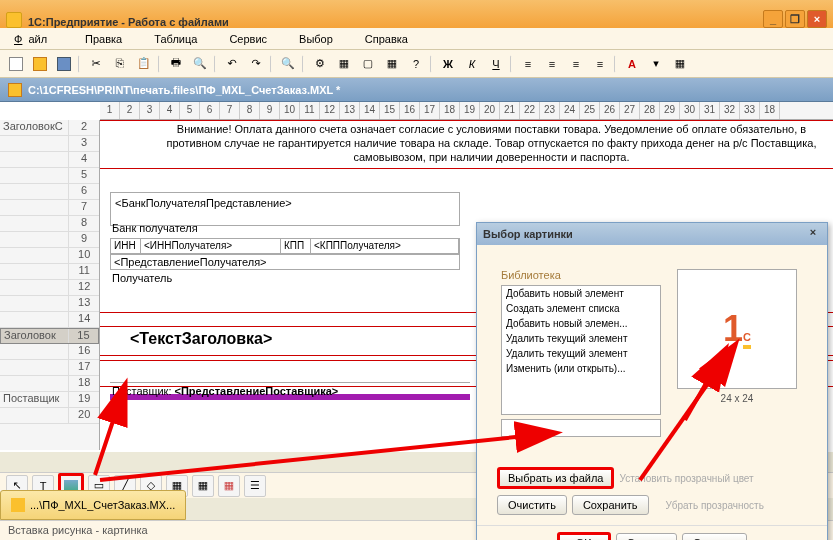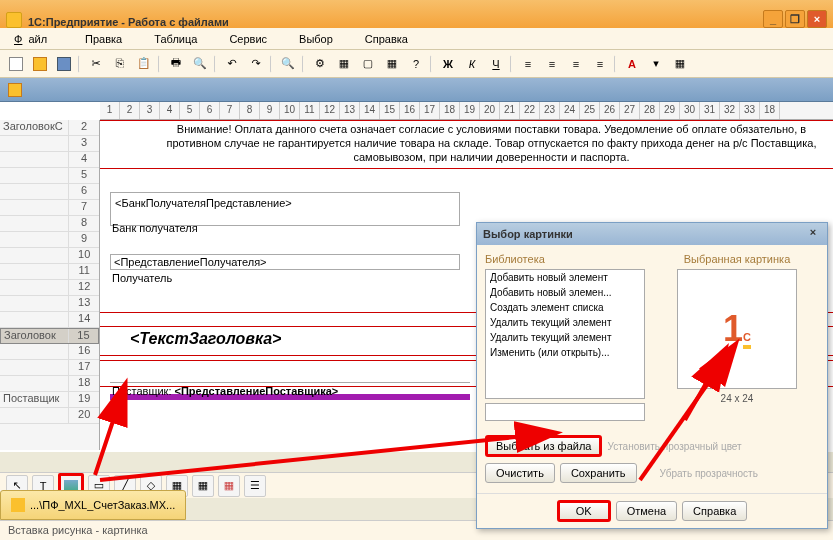--- a/index.html
+++ b/index.html
@@ -29,43 +29,43 @@
 .rowhdr .rh .num{width:30px;text-align:center}
 .rowhdr .rh.sel{background:#d4d0c8;border:1px solid #888}
 .cells{flex:1;position:relative;background:#fff}
 .warn{position:absolute;top:2px;left:60px;right:10px;font-size:11px;text-align:center;line-height:14px}
 .box1{position:absolute;top:72px;left:10px;width:350px;height:34px;border:1px solid #aaa;padding:4px}
 .lbl1{position:absolute;top:102px;left:12px;font-size:11px}
 .row-inn{position:absolute;top:118px;left:10px;width:350px;height:16px;border:1px solid #aaa;display:flex}
 .row-inn div{border-right:1px solid #aaa;padding:1px 3px;font-size:10px}
 .row-pred{position:absolute;top:134px;left:10px;width:350px;height:16px;border:1px solid #aaa;padding:1px 3px}
 .lbl2{position:absolute;top:152px;left:12px}
-.tzag{position:absolute;top:210px;left:30px;font-size:16px;font-weight:bold;font-style:italic}
+.tzag{position:absolute;top:210px;left:30px;font-size:16px;font-weight:bold;}
 .post-row{position:absolute;top:262px;left:10px;width:360px;height:18px;border-top:1px solid #aaa;border-bottom:6px solid #a21caf;padding:2px}
 .redline{position:absolute;left:0;right:0;height:1px;background:#c00}
 .bottombar{position:absolute;bottom:42px;left:0;right:0;height:26px;background:#fdf6e7;border-top:1px solid #ccc;display:flex;align-items:center;padding:0 6px;gap:4px}
 .bbtn{width:22px;height:22px;border:1px solid #ccc;background:#f5f5f5;border-radius:2px;display:flex;align-items:center;justify-content:center}
 .bbtn.hl{border:3px solid #e00;width:26px;height:26px}
 .tasktab{position:absolute;bottom:20px;left:0;height:30px;background:linear-gradient(#fce8a8,#f5d478);border:1px solid #c5a548;padding:3px 10px;border-radius:3px 3px 0 0;display:flex;align-items:center}
 .tasktab .ticon2{width:14px;height:14px;background:#fbc02d;margin-right:5px}
 .status{position:absolute;bottom:0;left:0;right:0;height:20px;background:#fdf6e7;border-top:1px solid #ccc;padding:3px 8px;color:#555}
 .dialog{position:absolute;top:222px;left:476px;width:352px;background:#fdf6e7;border:1px solid #7b9fc4;box-shadow:2px 2px 6px rgba(0,0,0,0.3)}
 .dlg-title{height:22px;background:linear-gradient(#b8cde0,#9ab6d4);display:flex;align-items:center;padding:0 6px;font-weight:bold;color:#333}
 .dlg-title .x{margin-left:auto;width:16px;height:16px;text-align:center;font-weight:bold;cursor:pointer}
-.dlg-body{padding:8px;display:flex;gap:10px}
+.dlg-body{padding:24px;display:flex;gap:10px}
 .dlg-left{width:160px}
 .dlg-right{flex:1;text-align:center}
 .lblg{color:#a57b3a;font-size:11px;margin-bottom:4px;display:block}
 .listbox{border:1px solid #aaa;background:#fff;height:130px;overflow:hidden}
 .listbox div{padding:2px 4px;font-size:10px;white-space:nowrap}
 .preview{border:1px solid #aaa;background:#fff;width:120px;height:120px;margin:0 auto 4px;display:flex;align-items:center;justify-content:center}
 .logo1c{font-size:36px;font-weight:bold;color:#e05a2b;font-family:Arial}
 .logo1c .und{border-bottom:4px solid #fbc02d;display:inline-block;padding-bottom:2px}
 .dim{font-size:10px;color:#555}
-.dlg-btns{padding:6px 8px;display:flex;flex-wrap:wrap;gap:5px;align-items:center}
+.dlg-btns{padding:6px 20px;display:flex;flex-wrap:wrap;gap:5px;align-items:center}
 .btn{border:1px solid #aaa;background:linear-gradient(#fff,#e8e5d8);border-radius:3px;padding:3px 10px;font-size:11px;cursor:pointer}
 .btn.hl{border:3px solid #e00;padding:2px 8px}
 .btn.ok{border:3px solid #e00;padding:2px 16px}
 .link-dis{color:#aaa;font-size:10px}
 .arrow{position:absolute;pointer-events:none}
 </style>
 </head>
 <body>
 
 <div class="titlebar">
@@ -125,20 +125,21 @@
   <div class="tbtn">≡</div>
   <div class="tbtn">≡</div>
   <div class="tbtn sep"></div>
   <div class="tbtn" style="color:#c00;font-weight:bold">А</div>
   <div class="tbtn">▾</div>
   <div class="tbtn">▦</div>
 </div>
 
 <div class="doctab">
   <div class="dicon"></div>
+  <span>C:\1CFRESH\PRINT\печать.files\ПФ_MXL_СчетЗаказ.MXL *</span>
 </div>
 
 <div class="sheet">
   <div class="ruler-h">
     <div class="rcell rc1">1</div>
     <div class="rcell rcn">2</div>
     <div class="rcell rcn">3</div>
     <div class="rcell rcn">4</div>
     <div class="rcell rcn">5</div>
     <div class="rcell rcn">6</div>
@@ -249,20 +250,26 @@
           <div class="lbl"></div>
           <div class="num">20</div>
         </div>
     </div>
     <div class="cells">
       <div class="redline" style="top:0"></div>
       <div class="warn">Внимание! Оплата данного счета означает согласие с условиями поставки товара. Уведомление об оплате обязательно, в противном случае не гарантируется наличие товара на складе. Товар отпускается по факту прихода денег на р/с Поставщика, самовывозом, при наличии доверенности и паспорта.</div>
       <div class="redline" style="top:48px"></div>
       <div class="box1">&lt;БанкПолучателяПредставление&gt;</div>
       <div class="lbl1">Банк получателя</div>
+      <div class="row-inn">
+        <div style="width:30px">ИНН</div>
+        <div style="width:140px">&lt;ИННПолучателя&gt;</div>
+        <div style="width:30px">КПП</div>
+        <div style="flex:1">&lt;КПППолучателя&gt;</div>
+      </div>
       <div class="row-pred">&lt;ПредставлениеПолучателя&gt;</div>
       <div class="lbl2">Получатель</div>
       <div class="redline" style="top:192px"></div>
       <div class="redline" style="top:206px"></div>
       <div class="tzag">&lt;ТекстЗаголовка&gt;</div>
       <div class="redline" style="top:235px"></div>
       <div class="redline" style="top:240px"></div>
       <div class="redline" style="top:266px"></div>
       <div class="post-row">
         <span>Поставщик:</span>
@@ -299,44 +306,43 @@
 <div class="dialog">
   <div class="dlg-title">
     <span>Выбор картинки</span>
     <div class="x">×</div>
   </div>
   <div class="dlg-body">
     <div class="dlg-left">
       <span class="lblg">Библиотека</span>
       <div class="listbox">
         <div>Добавить новый элемент</div>
+        <div>Создать элемент списка</div>
         <div>Добавить новый элемен...</div>
-        <div>Создать элемент списка</div>
         <div>Удалить текущий элемент</div>
         <div>Удалить текущий элемент</div>
         <div>Изменить (или открыть)...</div>
       </div>
       <input type="text" style="width: 100%; margin-top: 4px; border: 1px solid rgb(170, 170, 170); padding: 2px;">
     </div>
     <div class="dlg-right">
-      <span class="lblg">Выбранная картинка</span>
       <div class="preview">
         <span class="logo1c">1<span class="und">С</span></span>
       </div>
       <div class="dim">24 x 24</div>
     </div>
   </div>
   <div class="dlg-btns">
     <button class="btn hl">Выбрать из файла</button>
     <span class="link-dis">Установить прозрачный цвет</span>
   </div>
   <div class="dlg-btns" style="padding-top:0">
     <button class="btn">Очистить</button>
     <button class="btn">Сохранить</button>
-    <span class="link-dis" style="margin-left:18px">Убрать прозрачность</span>
+    <span class="link-dis" style="margin-left:12px">Убрать прозрачность</span>
   </div>
   <div class="dlg-btns" style="justify-content:center;border-top:1px solid #ddd;margin-top:4px">
     <button class="btn ok">OK</button>
     <button class="btn">Отмена</button>
     <button class="btn">Справка</button>
   </div>
 </div>
 
 <svg class="arrow" style="top:0;left:0;width:833px;height:540px">
   <defs>

